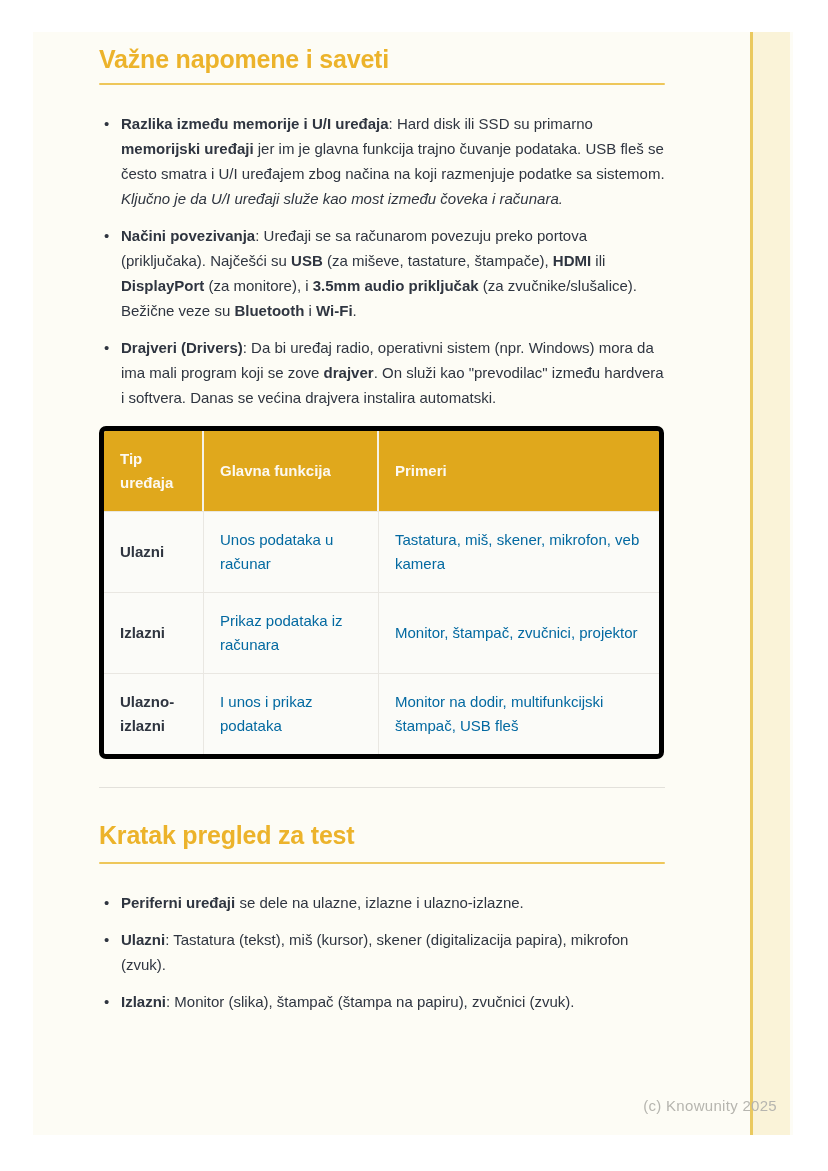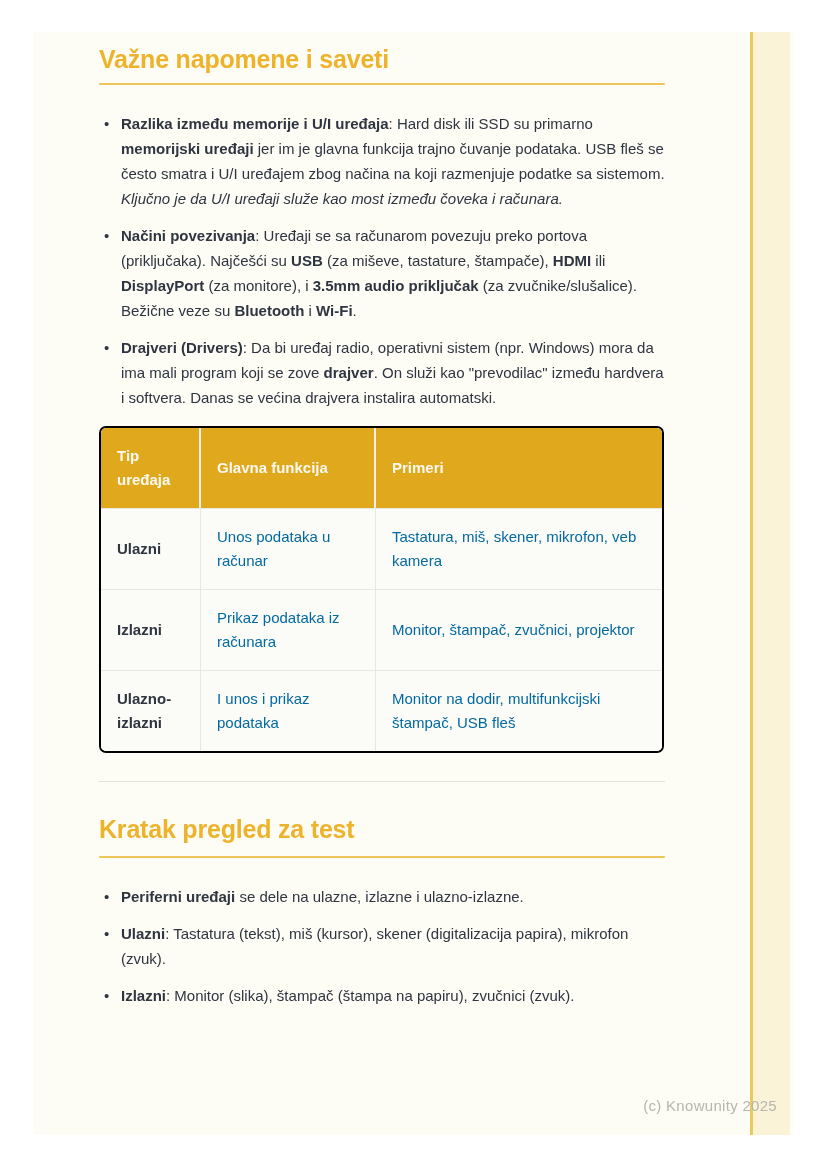--- a/index.html
+++ b/index.html
@@ -34,21 +34,21 @@
     position:relative; padding-left:22px; margin-bottom:12px;
     font-size:15px; line-height:25px; color:#2f3540;
   }
   ul.blist li::before {
     content:"\2022"; position:absolute; left:5px; top:0;
     font-size:15px; line-height:25px; color:#2f3540;
   }
   ul.blist .b { font-weight:700; }
   ul.blist .i { font-style:italic; }
   .tablewrap {
-    margin-top:16px; width:565px; border:2px solid #000000;
+    margin-top:16px; width:565px; border:5px solid #000000;
     border-radius:7px; overflow:hidden; background:#fbfbf8;
   }
   table { border-collapse:separate; border-spacing:0; width:100%; table-layout:fixed; }
   col.c1 { width:100px; } col.c2 { width:175px; } col.c3 { width:288px; }
   th {
     background:#e0a81c; color:#fcf9f2; font-weight:600; text-align:left;
     font-size:15px; line-height:24px; padding:16px;
     border-right:2px solid #f6f2e6;
   }
   th:last-child { border-right:none; }

